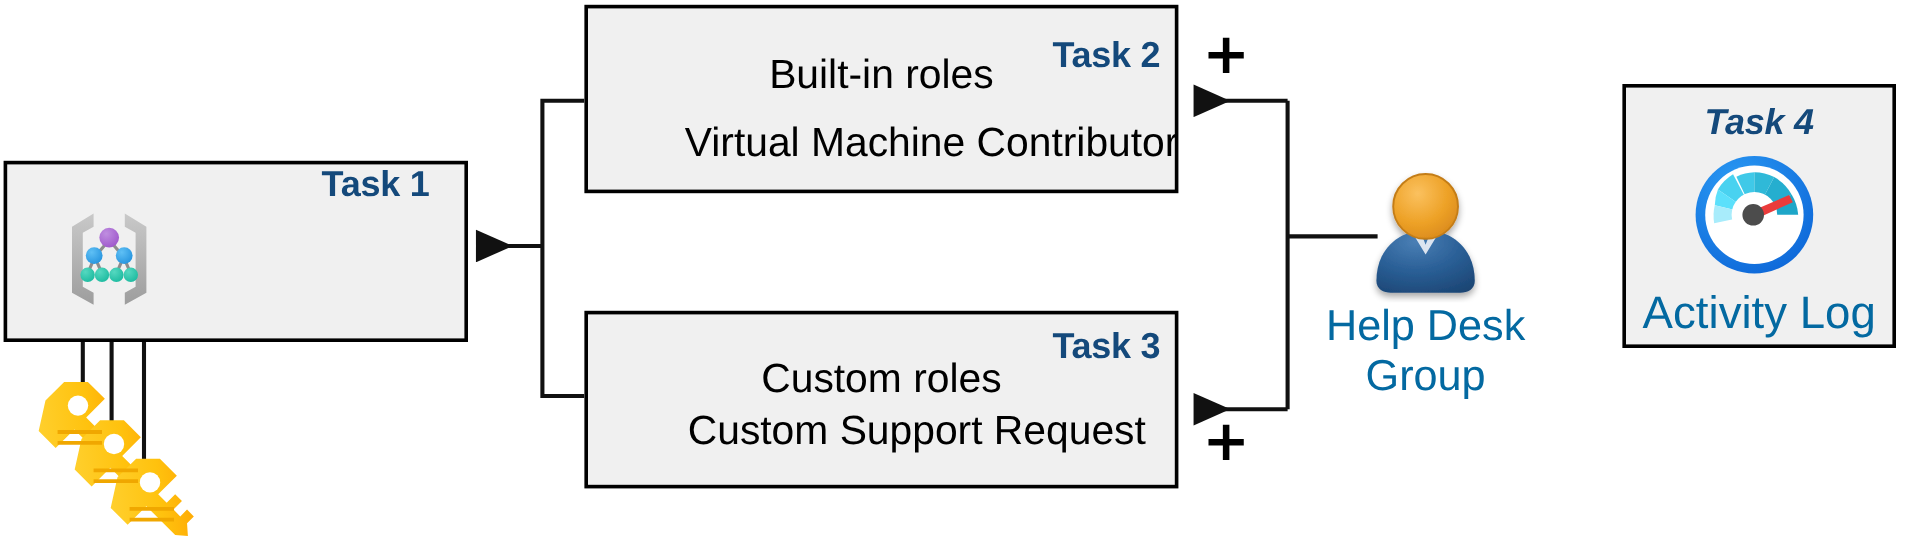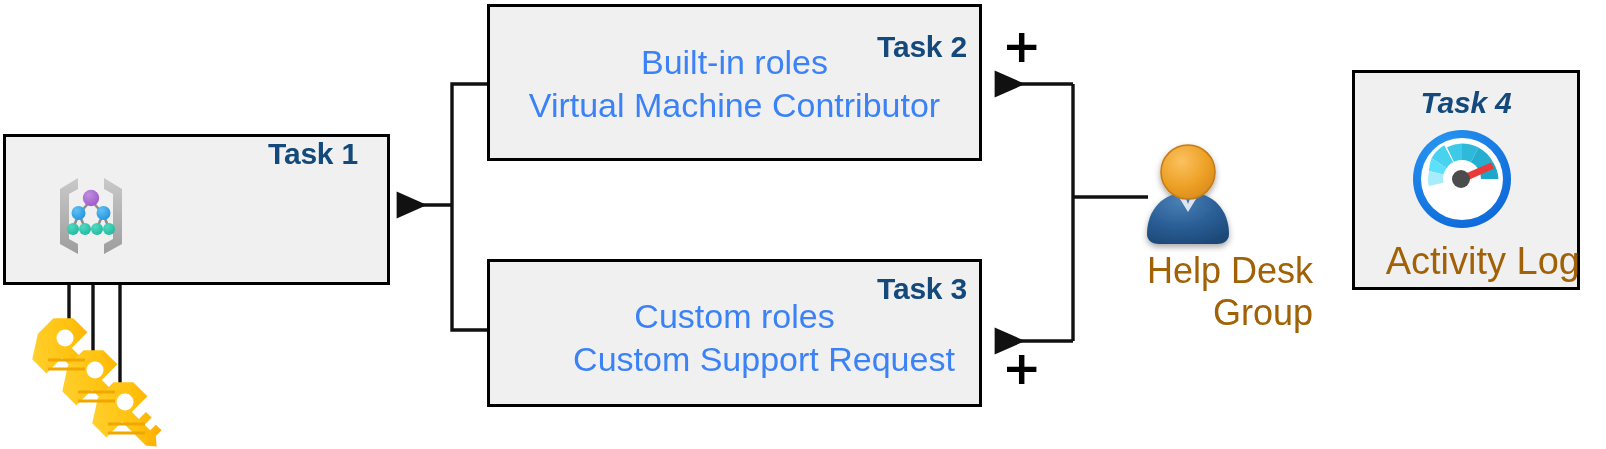--- a/index.html
+++ b/index.html
@@ -27,32 +27,32 @@
   .task-label {
     position: absolute;
     color: #14497b;
     font-weight: bold;
     font-size: 30px;
     letter-spacing: -0.2px;
     white-space: nowrap;
   }
   .box-text {
     position: absolute;
-    color: #3b82f6;
+    color: #000000;
     font-size: 34px;
     line-height: 1.22;
     text-align: center;
     white-space: nowrap;
   }
   .plain-text {
     position: absolute;
-    color: #a16207;
+    color: #0369a1;
     font-size: 36px;
     line-height: 1.15;
-    text-align: right;
+    text-align: center;
     white-space: nowrap;
   }
   .plus-sign {
     position: absolute;
     color: #000000;
     font-weight: bold;
     font-size: 47px;
     line-height: 1;
     font-family: "DejaVu Sans", sans-serif;
   }
@@ -206,21 +206,21 @@
         <path d="M48,89 L85,89"></path>
         <path d="M78,112 L115,112"></path>
         <path d="M78,121 L115,121"></path>
       </g>
     </svg>
   </div>
 
   <div class="task-box" style="left:487px; top:4px; width:495px; height:157px;"></div>
   <div class="task-label" style="left:877px; top:16px;margin-top:14px;">Task 2</div>
   <div class="box-text" style="left:487px; top:42px; width:495px;">Built-in roles</div>
-  <div class="box-text" style="left:487px; top:85px; width:495px;">Virtual Machine Contributor</div>
+  <div class="box-text" style="left:487px; top:99px; width:495px;text-align:right;">Virtual Machine Contributor</div>
   <div class="plus-sign" style="left:1002px; top:22px;">+</div>
 
   <div class="task-box" style="left:487px; top:259px; width:495px; height:148px;"></div>
   <div class="task-label" style="left:877px; top:272px;">Task 3</div>
   <div class="box-text" style="left:487px; top:296px; width:495px;">Custom roles</div>
   <div class="box-text" style="left:487px; top:339px; width:554px;">Custom Support Request</div>
   <div class="plus-sign" style="left:1002px; top:344px;">+</div>
 
   <div class="icon-holder" style="left:1133px; top:142px; width:110px; height:110px;">
     <svg viewBox="0 0 110 110" width="110" height="110">

